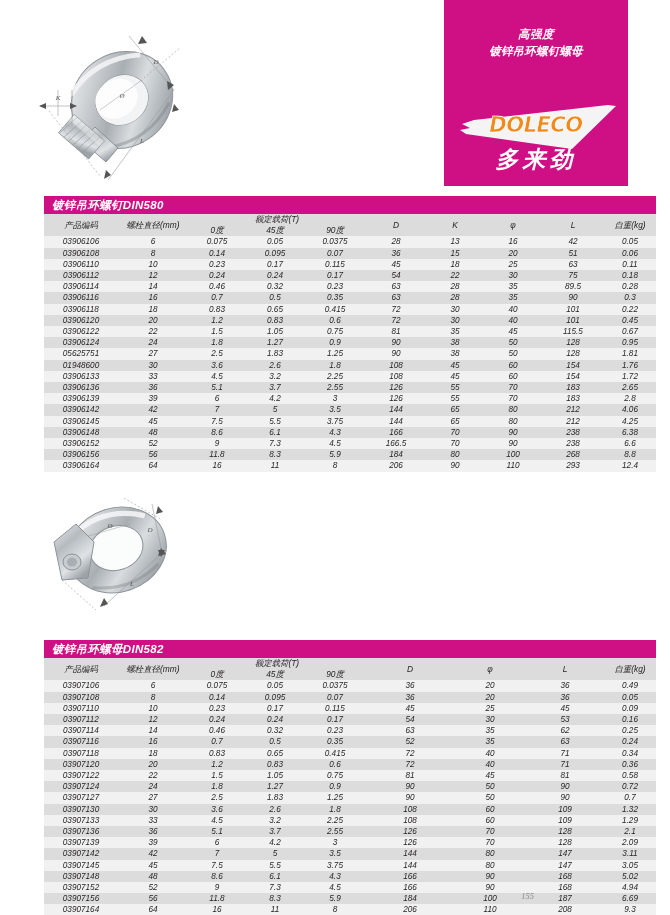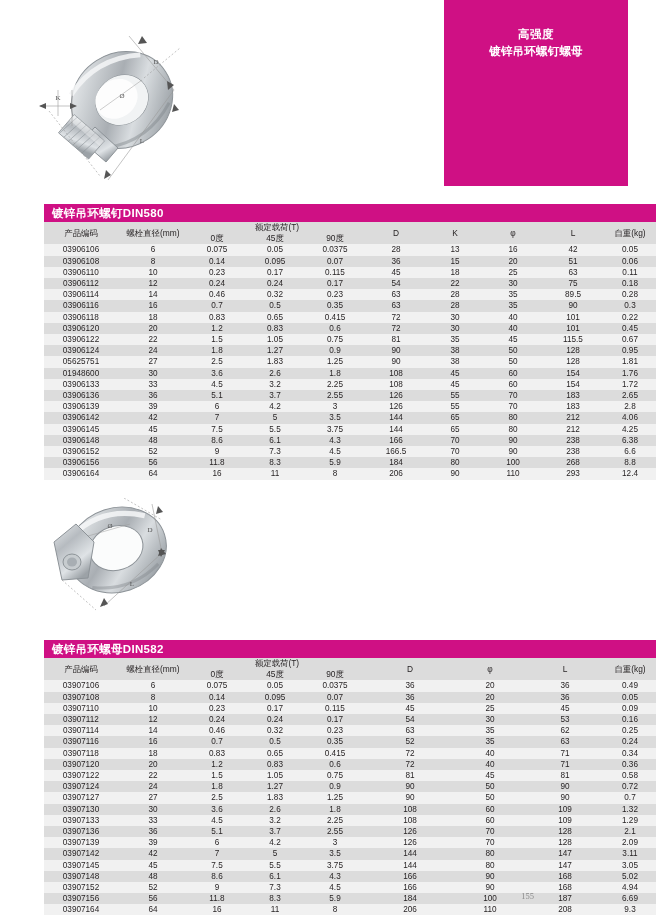--- a/index.html
+++ b/index.html
@@ -12,20 +12,21 @@
     background: #ffffff;
     font-family: "Liberation Sans", "DejaVu Sans", sans-serif;
     color: #231f20;
     position: relative;
     overflow: hidden;
   }
   .page {
     position: relative;
     width: 548px;
     height: 915px;
+    font-style: italic;
   }
 
   
   .brand-panel {
     position: absolute;
     left: 444px;
     top: 0;
     width: 184px;
     height: 186px;
     background: #cf1084;
@@ -145,20 +146,27 @@
 </style>
 </head>
 <body>
 
 <div class="page">
 
   <div class="brand-panel">
     <div class="brand-title">
       <div class="l1">高强度</div>
       <div class="l2">镀锌吊环螺钉螺母</div>
+    </div>
+    <div class="logo-wrap">
+      <svg class="swoosh" viewBox="0 0 156 46">
+        <polygon points="148,1 156,2 112,45 6,30 0,26 10,24 2,20 14,16" fill="#f4f4f4"></polygon>
+      </svg>
+      <div class="doleco-text">DOLECO</div>
+      <div class="doleco-cn">多来劲</div>
     </div>
   </div>
 
   <svg class="figure" style="left:22px; top:28px; width:320px; height:165px;" viewBox="0 0 320 165">
     <defs>
       <linearGradient id="steel" x1="0" y1="0" x2="1" y2="1">
         <stop offset="0%" stop-color="#fbfbfc"></stop>
         <stop offset="22%" stop-color="#d3d7da"></stop>
         <stop offset="45%" stop-color="#a9aeb3"></stop>
         <stop offset="62%" stop-color="#d9dde0"></stop>
@@ -221,21 +229,21 @@
     <g stroke="#9a9a9a" stroke-width="0.6" fill="none">
       <line x1="36" y1="62" x2="36" y2="88"></line>
       <line x1="50" y1="62" x2="50" y2="98"></line>
       <line x1="18" y1="78" x2="54" y2="78"></line>
       <path d="M24 75 l-7 3 l7 3 z" fill="#555" stroke="none"></path>
       <path d="M48 75 l7 3 l-7 3 z" fill="#555" stroke="none"></path>
     </g>
     <text class="dim-label" x="36" y="72" text-anchor="middle">K</text>
   </svg>
 
-  <div class="tbl-block" style="top:204px;">
+  <div class="tbl-block" style="top:196px;">
     <div class="tbl-bar">镀锌吊环螺钉DIN580</div>
     <table class="spec">
       <colgroup>
         <col style="width:74px">
           <col style="width:70px">
         <col style="width:58px">
           <col style="width:58px">
           <col style="width:62px">
         <col style="width:60px">
           <col style="width:58px">

